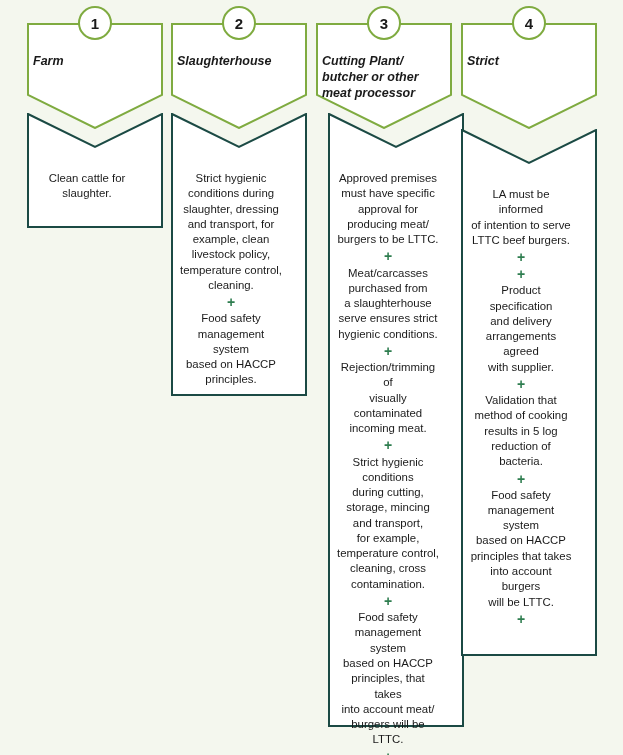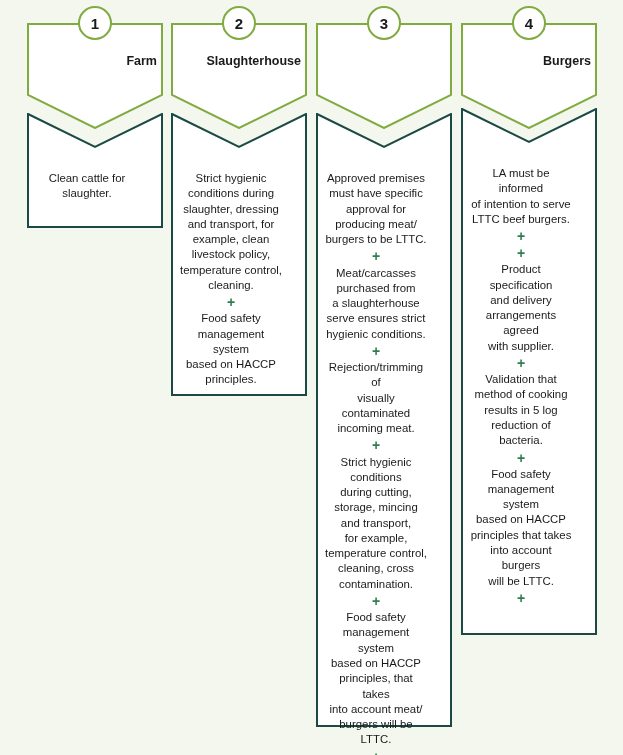--- a/index.html
+++ b/index.html
@@ -49,28 +49,29 @@
     top:23px;
     left:0;
     width:136px;
     height:106px;
   }
   .header-box svg{display:block;}
   .header-label{
     position:absolute;
     left:0;right:0;
     top:30px;
-    text-align:right;
+    text-align:left;
     font-size:12.5px;
     font-weight:bold;
     color:#1a1a1a;
     line-height:1.28;
     padding:0 6px;
     box-sizing:border-box;
     white-space:pre-line;
+    font-style:italic;
   }
 
   
   .body-box{
     position:absolute;
     left:0;
     width:136px;
   }
   .body-box .frame{
     position:absolute;
@@ -143,21 +144,21 @@
       </div>
       <div class="header-box">
         <svg width="136" height="106" viewBox="0 0 136 106">
           <path d="M1,1 L135,1 L135,72 L68,105 L1,72 Z" fill="#ffffff" stroke="#7fab40" stroke-width="2" stroke-linejoin="miter"></path>
         </svg>
         <div class="header-label">Slaughterhouse</div>
       </div>
       <div class="num-circle">2</div>
     </div>
     <div class="column col-3">
-      <div class="body-box" style="top: 113px; height: 614px;">
+      <div class="body-box" style="top: 113px; height: 614px; margin-left: 12px;">
         <svg class="frame" viewBox="0 0 136 614" preserveAspectRatio="none">
           <path d="M1,1 L68,34 L135,1 L135,613 L1,613 Z" fill="#ffffff" stroke="#1b4a44" stroke-width="2" stroke-linejoin="miter"></path>
         </svg>
         <div class="body-content">
           <p class="body-para">Approved premises
 must have specific
 approval for
 producing meat/
 burgers to be LTTC.</p>
           <div class="plus">+</div>
@@ -189,25 +190,28 @@
 burgers will be LTTC.</p>
           <div class="plus">+</div>
           <p class="body-para">Microbiological
 agreed.</p>
         </div>
       </div>
       <div class="header-box">
         <svg width="136" height="106" viewBox="0 0 136 106">
           <path d="M1,1 L135,1 L135,72 L68,105 L1,72 Z" fill="#ffffff" stroke="#7fab40" stroke-width="2" stroke-linejoin="miter"></path>
         </svg>
+        <div class="header-label">Cutting Plant/
+butcher or other
+meat processor</div>
       </div>
       <div class="num-circle">3</div>
     </div>
     <div class="column col-4">
-      <div class="body-box" style="top: 108px; height: 527px;">
+      <div class="body-box" style="top: 129px; height: 527px;">
         <svg class="frame" viewBox="0 0 136 527" preserveAspectRatio="none">
           <path d="M1,1 L68,34 L135,1 L135,526 L1,526 Z" fill="#ffffff" stroke="#1b4a44" stroke-width="2" stroke-linejoin="miter"></path>
         </svg>
         <div class="body-content">
           <p class="body-para">LA must be informed
 of intention to serve
 LTTC beef burgers.</p>
           <div class="plus">+</div>
           <div class="plus">+</div>
           <p class="body-para">Product specification
@@ -226,17 +230,17 @@
 principles that takes
 into account burgers
 will be LTTC.</p>
           <div class="plus">+</div>
         </div>
       </div>
       <div class="header-box">
         <svg width="136" height="106" viewBox="0 0 136 106">
           <path d="M1,1 L135,1 L135,72 L68,105 L1,72 Z" fill="#ffffff" stroke="#7fab40" stroke-width="2" stroke-linejoin="miter"></path>
         </svg>
-        <div class="header-label">Burgers</div>
+        <div class="header-label">Strict</div>
       </div>
       <div class="num-circle">4</div>
     </div>
   </div>
 
 </body></html>

